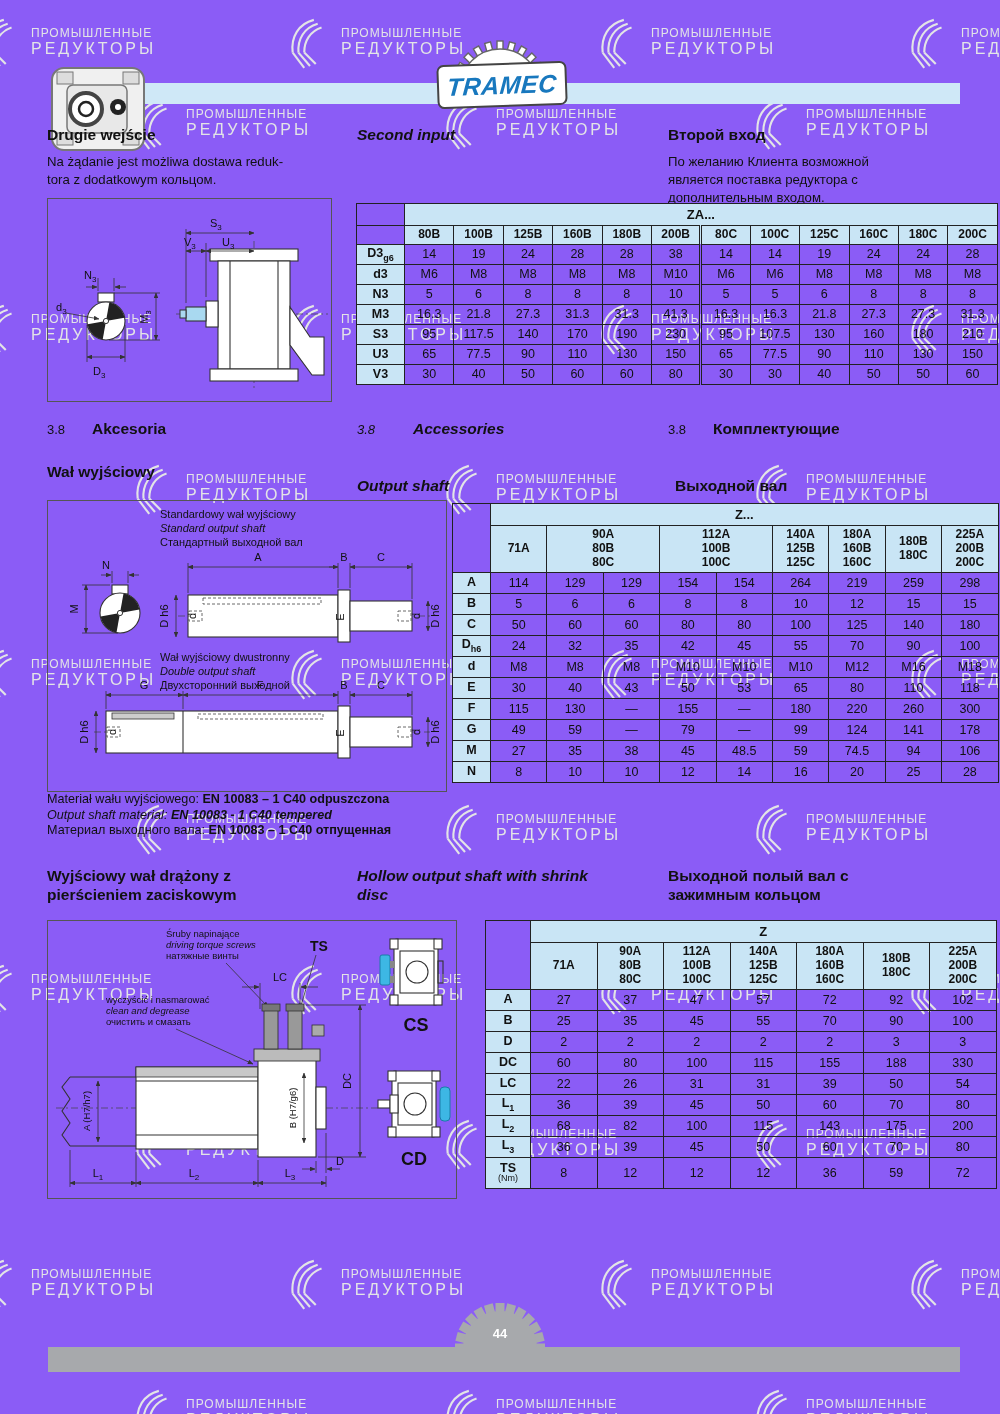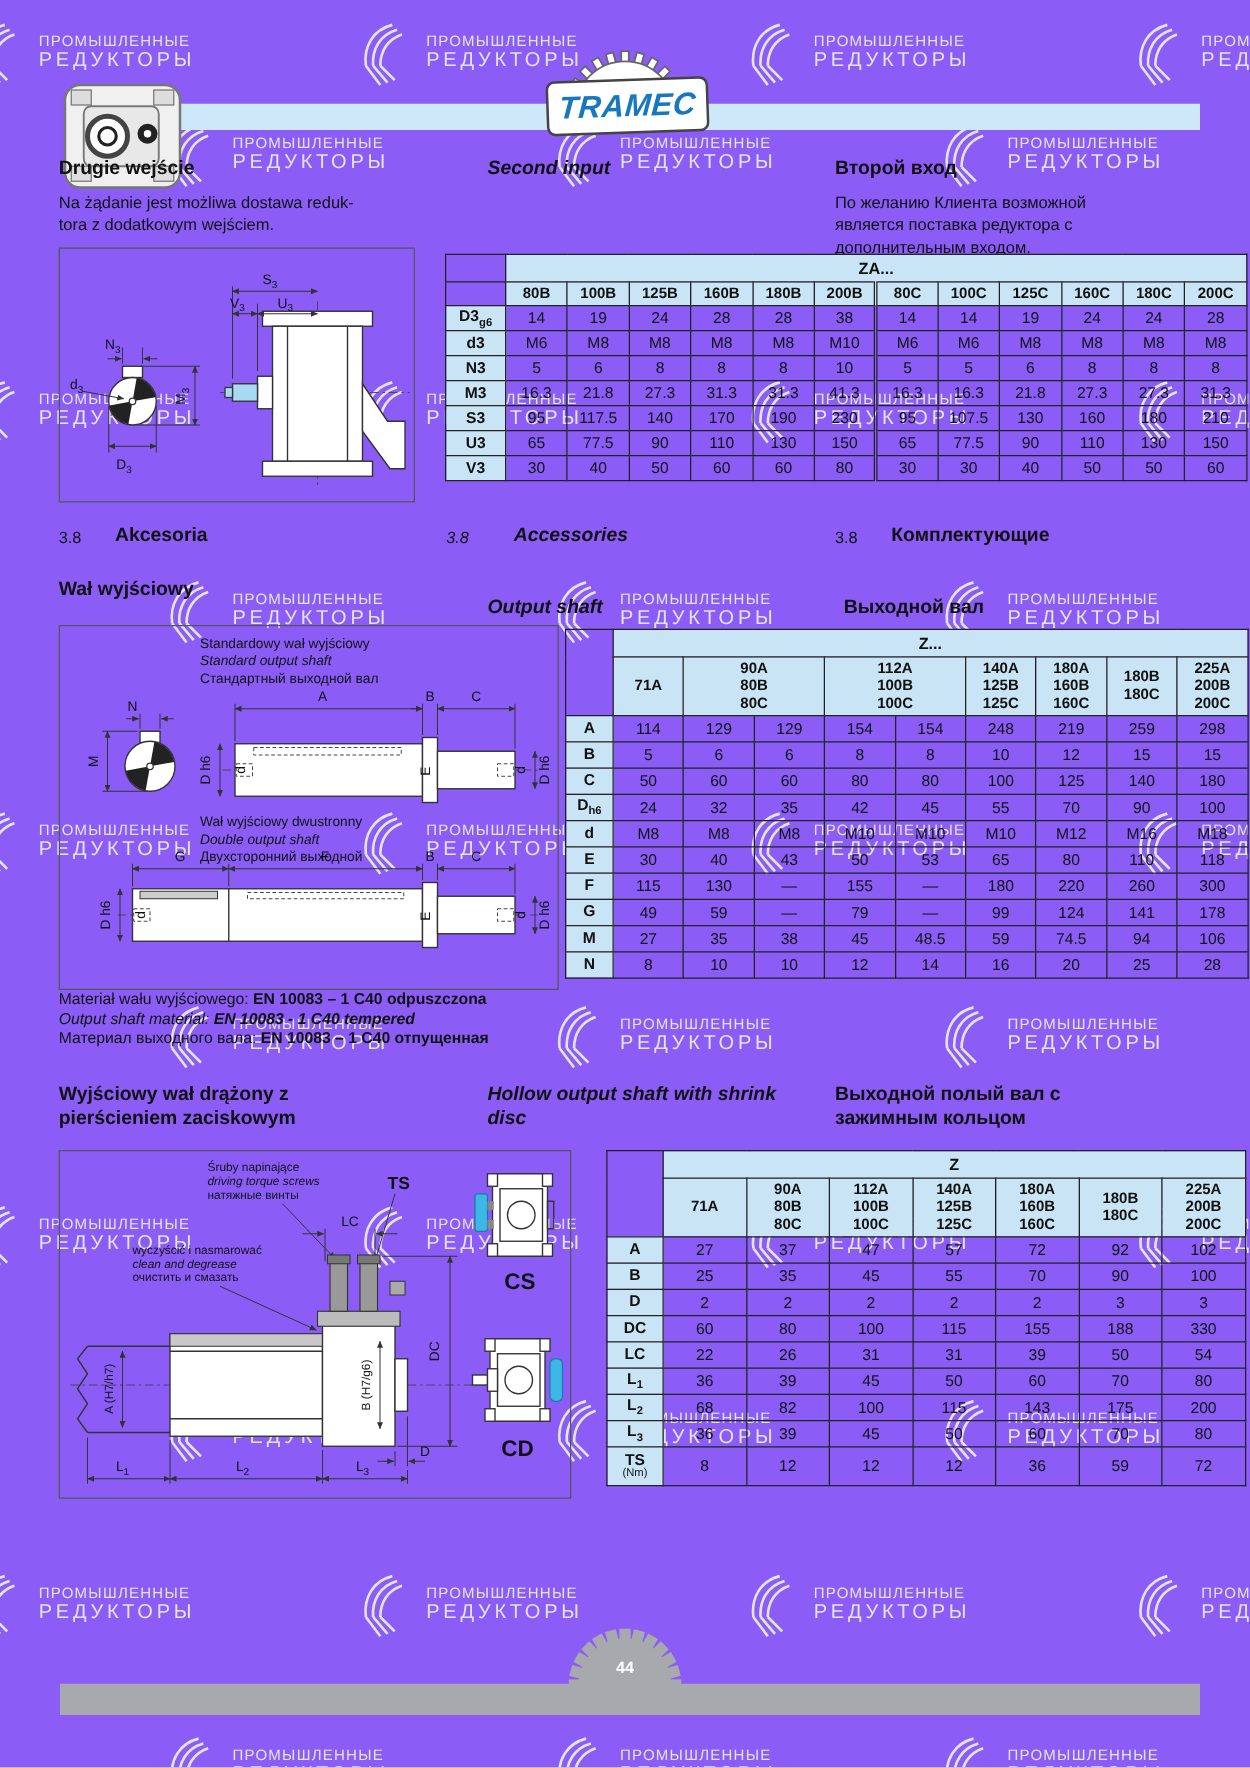--- a/index.html
+++ b/index.html
@@ -13,21 +13,21 @@
   .wm .l1{font-size:12px;letter-spacing:1px;line-height:1.1;}
   .wm .l2{font-size:16px;letter-spacing:3px;line-height:1.1;}
   
   .bluebar{background:var(--accent,#cfe8f7);}
   .logoplate{position:absolute;left:437px;top:63px;width:126px;height:40px;border:2px solid #444;
              border-radius:7px;background:#fff;transform:rotate(-2deg);display:flex;align-items:center;justify-content:center;}
   .logoplate span{font-size:25px;font-weight:bold;font-style:italic;color:var(--brand,#1878be);
                   letter-spacing:.5px;transform:skewX(-6deg);}
   
   .h1{font-size:15.5px;font-weight:bold;}
-  .h1.it{font-style:italic;margin-left:33px;}
+  .h1.it{font-style:italic;}
   .body-txt{font-size:13.2px;line-height:1.38;white-space:pre-line;width:296px;}
   .body-txt.it{font-style:italic;}
   .secnum{font-size:13px;}
   .two-line{white-space:pre-line;line-height:1.25;}
   
   .dbox{position:absolute;border:1.3px solid #555;background:transparent;}
   svg text{font-family:"Liberation Sans","DejaVu Sans",sans-serif;fill:#111;}
   .ln{stroke:#333;stroke-width:1.1;fill:#fff;}
   .lnf{stroke:#333;stroke-width:1.1;fill:none;}
   .dim{stroke:#333;stroke-width:.8;fill:none;}
@@ -667,21 +667,21 @@
       </g>
     </svg>
     <div class="logoplate">
       <span>TRAMEC</span>
     </div>
 
     <div class="abs h1" style="left:47px;top:126px;">Drugie wejście</div>
     <div class="abs h1 it" style="left:357px;top:126px;">Second input</div>
     <div class="abs h1" style="left:668px;top:126px;">Второй вход</div>
     <div class="abs body-txt" style="left:47px;top:153px;">Na żądanie jest możliwa dostawa reduk-
-tora z dodatkowym wejściem.</div>
+tora z dodatkowym кольцом.</div>
     <div class="abs body-txt" style="left:668px;top:153px;">По желанию Клиента возможной
 является поставка редуктора с
 дополнительным входом.</div>
 
     <div class="dbox" style="left:47px;top:198px;width:283px;height:202px;">
       <svg width="283" height="202" viewBox="0 0 283 202">
         <defs>
           <marker id="a1e" markerWidth="7" markerHeight="6" refX="6.5" refY="3" orient="auto">
               <path d="M0,0L7,3L0,6z" fill="#333"></path>
             </marker>
@@ -884,21 +884,21 @@
             <td>50</td>
             <td>50</td>
             <td>60</td>
           </tr>
         </tbody>
       </table>
 
     <div class="abs secnum" style="left:47px;top:422px;">3.8</div>
     <div class="abs h1" style="left:92px;top:420px;">Akcesoria</div>
     <div class="abs secnum it2" style="left:357px;top:422px;">3.8</div>
-    <div class="abs h1 it" style="left:378px;top:420px;">Accessories</div>
+    <div class="abs h1 it" style="left:413px;top:420px;">Accessories</div>
     <div class="abs secnum" style="left:668px;top:422px;">3.8</div>
     <div class="abs h1" style="left:713px;top:420px;">Комплектующие</div>
 
     <div class="abs h1" style="left:47px;top:463px;">Wał wyjściowy</div>
     <div class="abs h1 it" style="left:357px;top:477px;font-style:italic;">Output shaft</div>
     <div class="abs h1" style="left:675px;top:477px;">Выходной вал</div>
 
     <div class="dbox" style="left:47px;top:500px;width:398px;height:290px;">
       <svg width="398" height="290" viewBox="0 0 398 290">
         <defs>
@@ -1034,21 +1034,21 @@
           </tr>
         </thead>
         <tbody>
           <tr>
             <th class="rowlab"><span>A</span></th>
             <td>114</td>
             <td>129</td>
             <td>129</td>
             <td>154</td>
             <td>154</td>
-            <td>248</td>
+            <td>264</td>
             <td>219</td>
             <td>259</td>
             <td>298</td>
           </tr>
           <tr>
             <th class="rowlab"><span>B</span></th>
             <td>5</td>
             <td>6</td>
             <td>6</td>
             <td>8</td>

